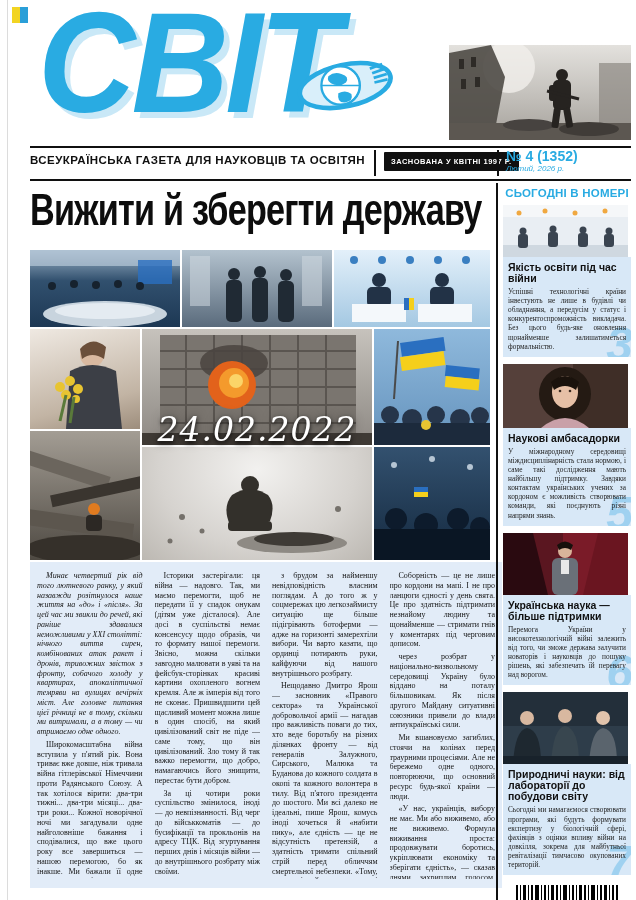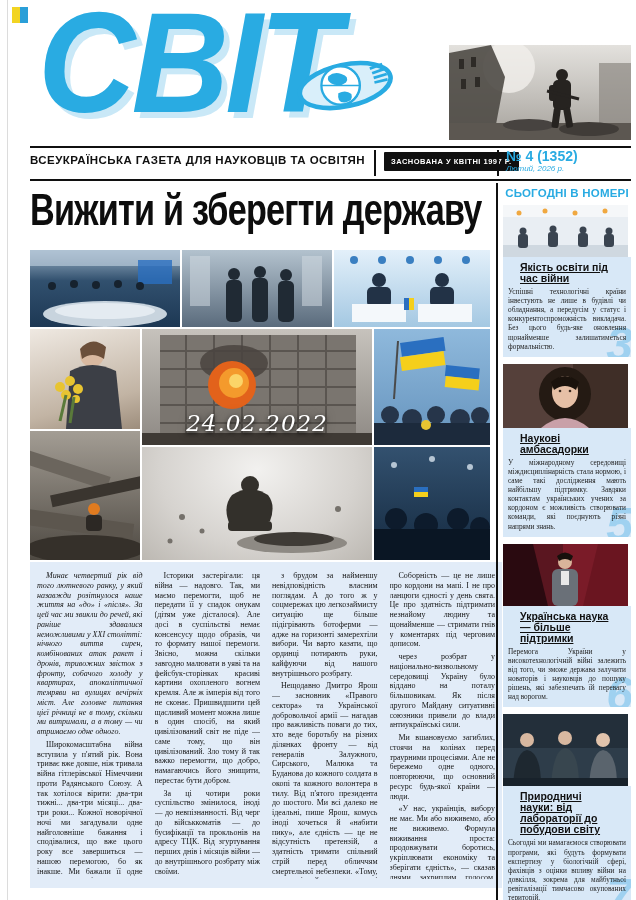--- a/index.html
+++ b/index.html
@@ -44,40 +44,40 @@
   .tA{left:0;top:0;width:150px;height:77px;background:linear-gradient(180deg,#9db4c8 0%,#31506e 40%,#1d3854 100%);}
   .tB{left:152px;top:0;width:150px;height:77px;background:linear-gradient(180deg,#b3c2ce 0%,#5a6b7c 100%);}
   .tC{left:304px;top:0;width:156px;height:77px;background:linear-gradient(180deg,#e3f0fa 0%,#a4c8e2 100%);}
   .tD{left:0;top:79px;width:110px;height:100px;background:linear-gradient(165deg,#efe9e2 0%,#c2b4a4 70%,#9d8d7c 100%);}
   .tE{left:112px;top:79px;width:230px;height:116px;background:linear-gradient(180deg,#c6c2bc 0%,#8d8883 100%);}
   .tF{left:344px;top:79px;width:116px;height:116px;background:linear-gradient(180deg,#8fb9dc 0%,#6593bd 100%);}
   .tG{left:0;top:181px;width:110px;height:129px;background:linear-gradient(180deg,#a39d94 0%,#4e4942 100%);}
   .tH{left:112px;top:197px;width:230px;height:113px;background:radial-gradient(ellipse at 50% 20%,#f2f1ef 0%,#d6d3cf 60%,#bcb8b2 100%);}
   .tI{left:344px;top:197px;width:116px;height:113px;background:linear-gradient(180deg,#33516f 0%,#14293f 100%);}
   .date-overlay{position:absolute;left:112px;top:160px;width:230px;text-align:center;
-    font-family:"DejaVu Serif",serif;font-style:italic;font-size:23px;color:#fff;
+    font-family:"DejaVu Serif",serif;font-style:italic;font-size:33px;color:#fff;
     letter-spacing:1px;text-shadow:0 2px 4px rgba(0,0,0,.85),0 0 12px rgba(0,0,0,.45);z-index:3;}
 
   
   .article{position:absolute;left:30px;top:562px;width:472px;height:326px;background:#e2ecf8;
     display:flex;gap:12px;padding:9px 7px;box-sizing:border-box;}
   .col{flex:1;overflow:hidden;font-family:"Liberation Serif",serif;font-size:8px;
     line-height:1.22;color:#141414;text-align:justify;}
   .col p{margin:0 0 3px;text-indent:9px;}
   .col p.intro{font-style:italic;}
 
   
   .sidebar{position:absolute;left:496px;top:183px;width:135px;border-left:2px solid #101010;
     padding:2px 0 0 5px;box-sizing:border-box;}
   .sb-header{color:#29abe2;font-size:11.5px;font-weight:bold;letter-spacing:0.2px;margin:2px 0 6px;text-align:center;}
   .sb-item{position:relative;margin-bottom:7px;}
   .sb-photo{width:100%;overflow:hidden;position:relative;}
   .sb-box{background:#d8e8f7;padding:5px 5px 6px;position:relative;overflow:hidden;}
-  .sb-title{font-size:10.5px;font-weight:bold;line-height:1.05;color:#101010;margin:0 12px 3px;
-    position:relative;z-index:1;text-decoration:underline;}
+  .sb-title{font-size:10.5px;font-weight:bold;line-height:1.05;color:#101010;margin:0 0 3px;
+    position:relative;z-index:1;}
   .sb-text{font-family:"Liberation Serif",serif;font-size:7.3px;line-height:1.25;
     text-align:justify;color:#222;position:relative;z-index:1;}
   .sb-page{position:absolute;right:-2px;bottom:-12px;font-size:48px;font-weight:bold;
     font-style:italic;color:rgba(125,195,235,.62);z-index:0;line-height:1;}
   .barcode{margin:10px 10px 0 8px;text-align:center;background:#fff;}
 </style>
 </head>
 <body>
 
 <div class="page">

